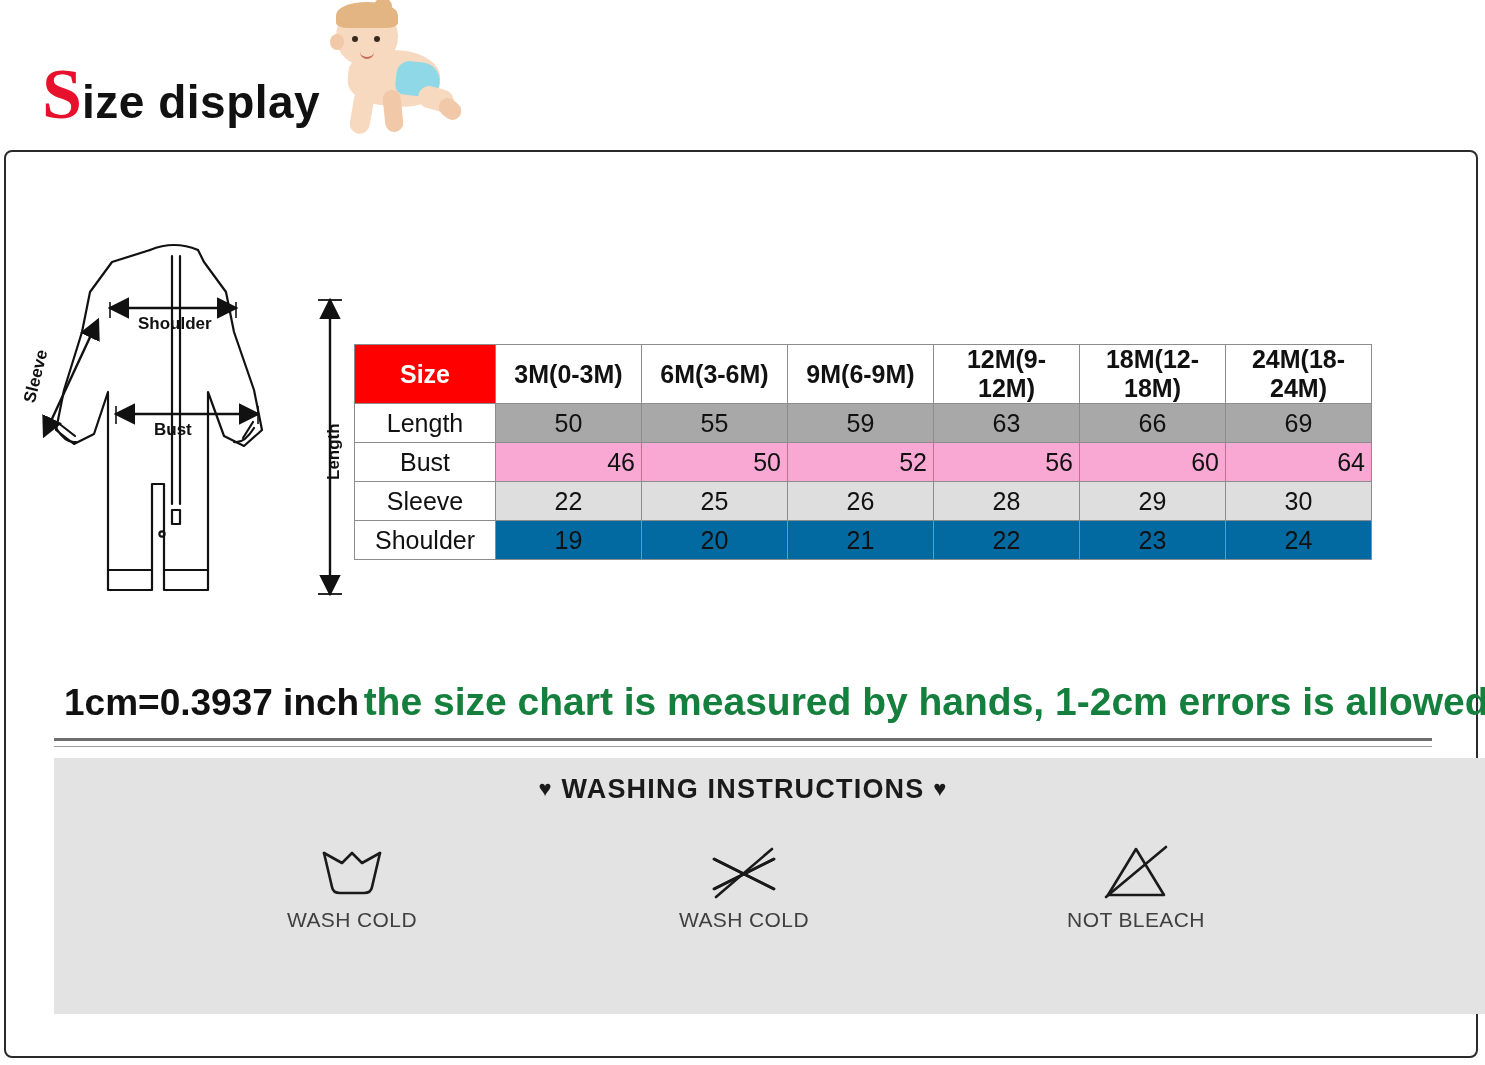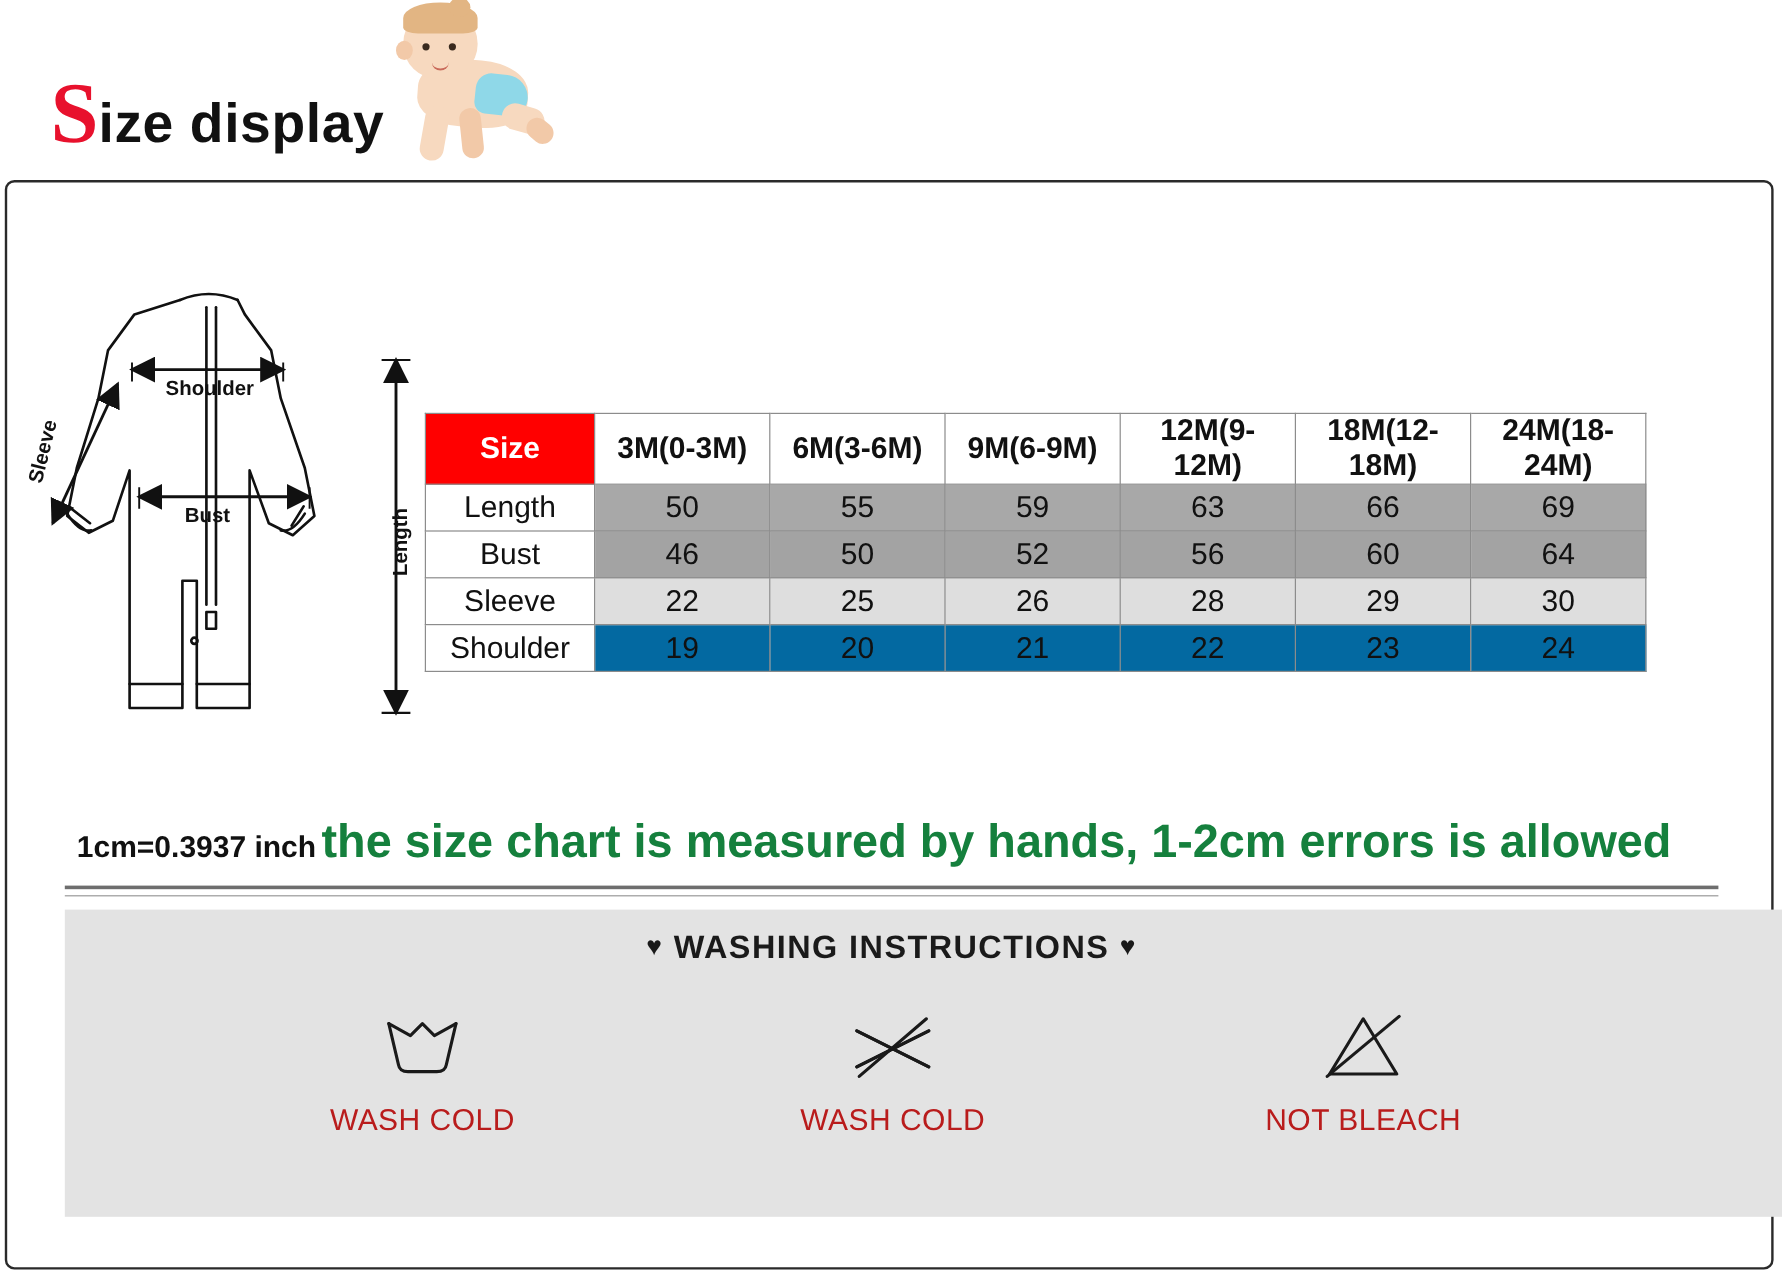--- a/index.html
+++ b/index.html
@@ -241,33 +241,33 @@
     color: #ffffff;
     width: 128px;
   }
   #size-table tbody th {
     font-weight: normal;
     background: #ffffff;
     width: 128px;
   }
   #size-table col.c-val { width: 146px; }
   #size-table tr.r0 td { background: #a8a8a8; }
-  #size-table tr.r1 td { background: #a3a3a3; }
+  #size-table tr.r1 td { background: #f9a8d4; text-align: right; }
   #size-table tr.r2 td { background: #dedede; }
   #size-table tr.r3 td { background: #0369a1; }
 
   
   #note {
     position: absolute;
     left: 58px;
     top: 528px;
     white-space: nowrap;
   }
   #note .blk {
-    font-size: 25px;
+    font-size: 37px;
     font-weight: bold;
     color: #111111;
   }
   #note .red {
     font-size: 39px;
     font-weight: bold;
     color: #15803d;
   }
 
   
@@ -325,24 +325,24 @@
     width: 176px;
     text-align: center;
   }
   .wash-item .glyph {
     height: 72px;
     display: flex;
     align-items: center;
     justify-content: center;
   }
   .wash-item .cap {
-    margin-top: 12px;
-    font-size: 25px;
+    margin-top: 0;
+    font-size: 21px;
     letter-spacing: 0.4px;
-    color: #b91c1c;
+    color: #404040;
     white-space: nowrap;
   }
 </style>
 </head>
 <body>
 
 <div id="header">
   <div id="title-wrap">
     <span id="title-s">S</span>
     <span id="title-rest">ize display</span>

